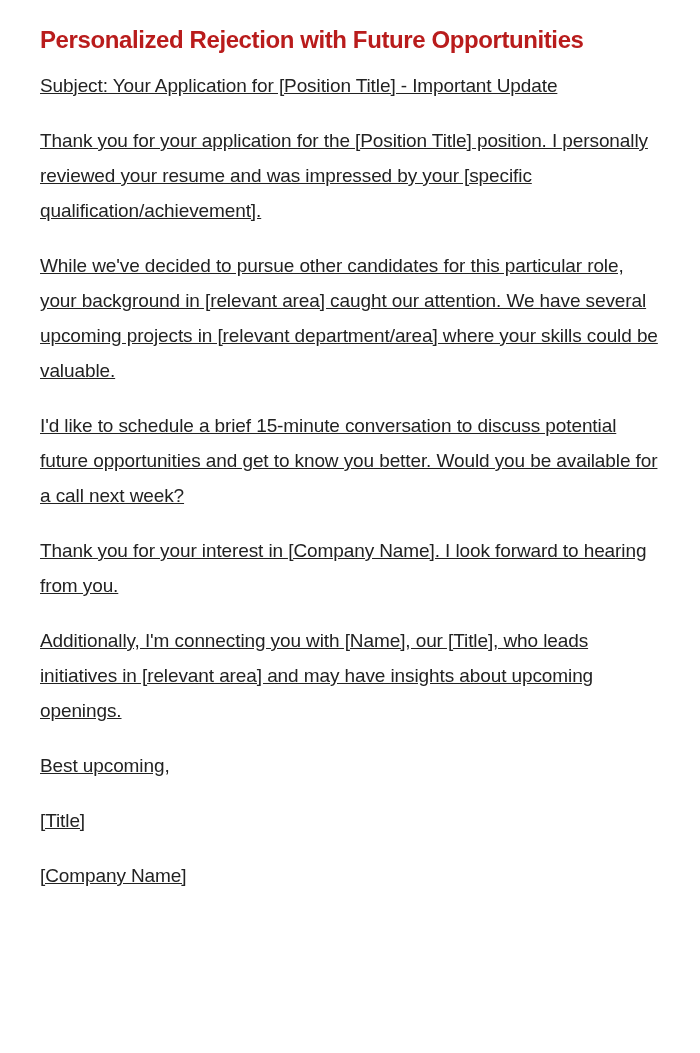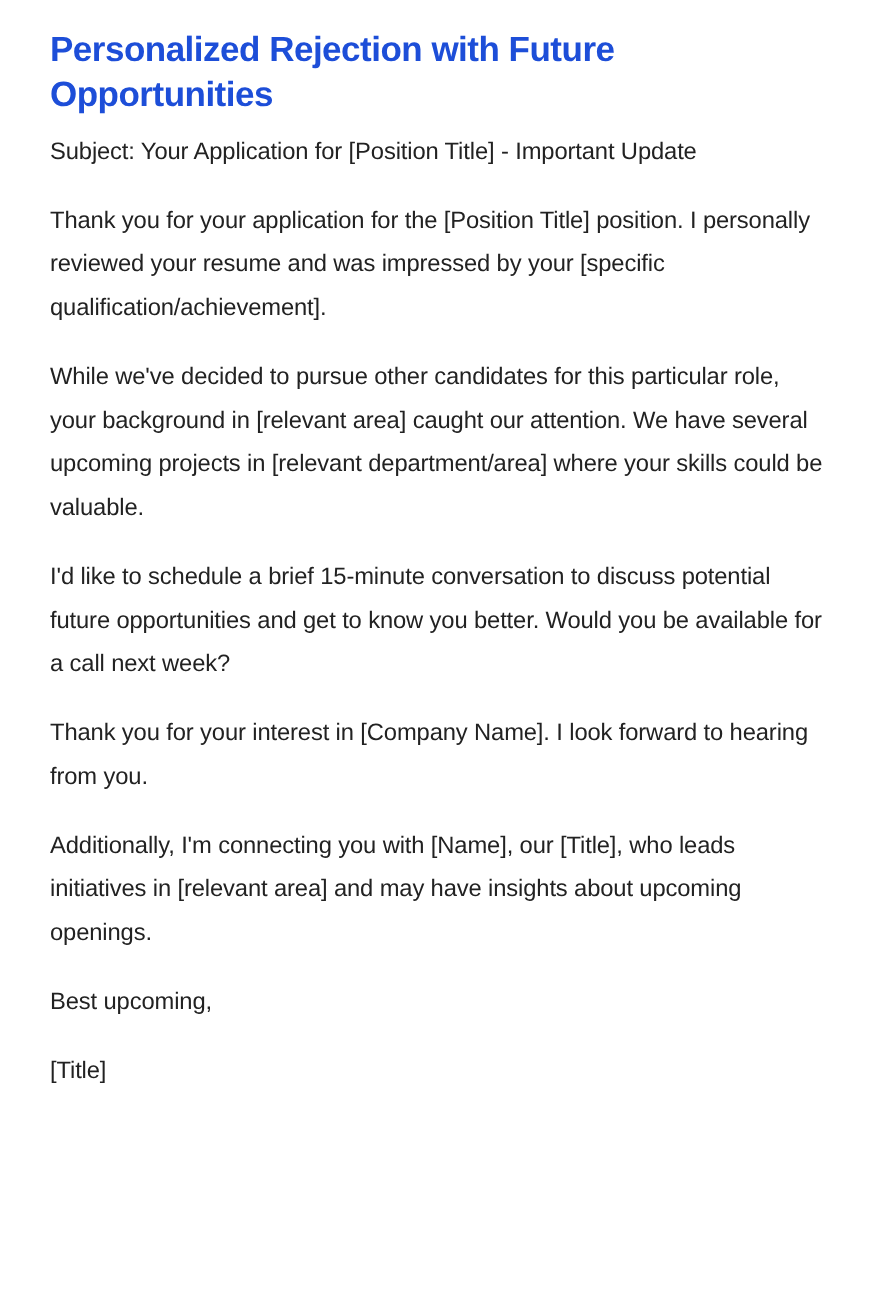--- a/index.html
+++ b/index.html
@@ -14,32 +14,33 @@
       font-family: "Liberation Sans", sans-serif;
       color: #222222;
     }
     .page {
       padding: 22px 40px 0 40px;
       box-sizing: border-box;
     }
     .doc-title {
       font-family: "Liberation Sans", sans-serif;
       font-weight: bold;
-      font-size: 28px;
+      font-size: 24px;
       line-height: 36px;
-      color: #1d4ed8;
+      color: #b91c1c;
       margin: 0 0 10px 0;
       letter-spacing: -0.4px;
     }
     .para {
       font-size: 19px;
       line-height: 35px;
       margin: 0 0 20px 0;
       letter-spacing: -0.1px;
       color: #222222;
+      text-decoration: underline;
     }
   </style>
 </head>
 <body>
 
 <div class="page">
   <h1 class="doc-title">Personalized Rejection with Future Opportunities</h1>
 
   <p class="para">Subject: Your Application for [Position Title] - Important Update</p>
 
@@ -52,13 +53,14 @@
 
   <p class="para">Thank you for your interest in [Company Name]. I look forward to hearing from you.</p>
 
   <p class="para">Additionally, I'm connecting you with [Name], our [Title], who leads initiatives in [relevant area] and may have insights about upcoming openings.</p>
 
   <p class="para">Best upcoming,</p>
 
 
   <p class="para">[Title]</p>
 
+  <p class="para">[Company Name]</p>
 </div>
 
 </body></html>

